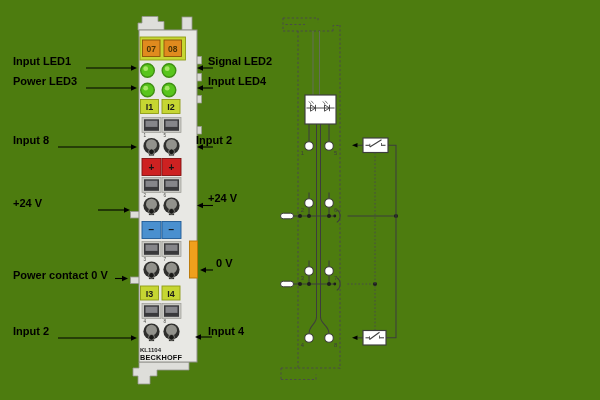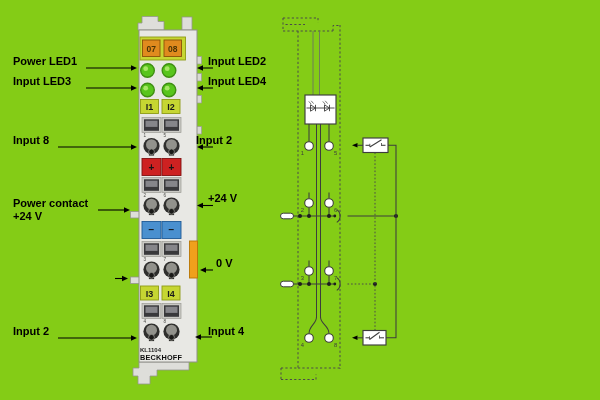--- a/index.html
+++ b/index.html
@@ -1,16 +1,16 @@
 <!DOCTYPE html>
 <html><head>
 <meta charset="utf-8">
 <style>
   html,body{margin:0;padding:0;background:#fff;}
-  .stage{position:relative;width:600px;height:400px;background:#84cc16;overflow:hidden;
+  .stage{position:relative;width:600px;height:400px;background:#4d7c0f;overflow:hidden;
          font-family:"Liberation Sans",sans-serif;}
   svg{position:absolute;left:0;top:0;}
   .lbl{position:absolute;font:bold 11px "Liberation Sans",sans-serif;color:#000;
        white-space:nowrap;line-height:13px;}
   
   .cw{stroke:#3d3d3d;stroke-width:1.05;fill:none;}
   .cwthin{stroke:#6a6a6a;stroke-width:.8;fill:none;}
   .cdash{stroke:#4a4a4a;stroke-width:1;fill:none;stroke-dasharray:2.2 2.2;}
   .cdot{stroke:#4a4a4a;stroke-width:1;fill:none;stroke-dasharray:1.6 2;}
   .jdot{fill:#1d1d1d;stroke:none;}
@@ -371,28 +371,28 @@
           <path class="ptr" d="M206,270 H213"></path>
           <polygon class="ptrhead" points="200,270 206,267.2 206,272.8"></polygon>
         </g>
     <g>
           <path class="ptr" d="M201,337 H212"></path>
           <polygon class="ptrhead" points="195,337 201,334.2 201,339.8"></polygon>
         </g>
   </g>
 </svg>
 
-  <div class="lbl" style="left:13px;top:55px">Power LED1</div>
-  <div class="lbl" style="left:13px;top:75px">Input LED3</div>
+  <div class="lbl" style="left:13px;top:55px">Input LED1</div>
+  <div class="lbl" style="left:13px;top:75px">Power LED3</div>
   <div class="lbl" style="left:13px;top:134px">Input 8</div>
   <div class="lbl" style="left:13px;top:197px">
-    <div>Power contact</div>
     <div>+24 V</div>
   </div>
+  <div class="lbl" style="left:13px;top:269px">Power contact 0 V</div>
   <div class="lbl" style="left:13px;top:325px">Input 2</div>
 
-  <div class="lbl" style="left:208px;top:55px">Input LED2</div>
+  <div class="lbl" style="left:208px;top:55px">Signal LED2</div>
   <div class="lbl" style="left:208px;top:75px">Input LED4</div>
   <div class="lbl" style="left:196px;top:134px">Input 2</div>
   <div class="lbl" style="left:208px;top:192px">+24 V</div>
   <div class="lbl" style="left:216px;top:257px">0 V</div>
   <div class="lbl" style="left:208px;top:325px">Input 4</div>
 </div>
 
 </body></html>

